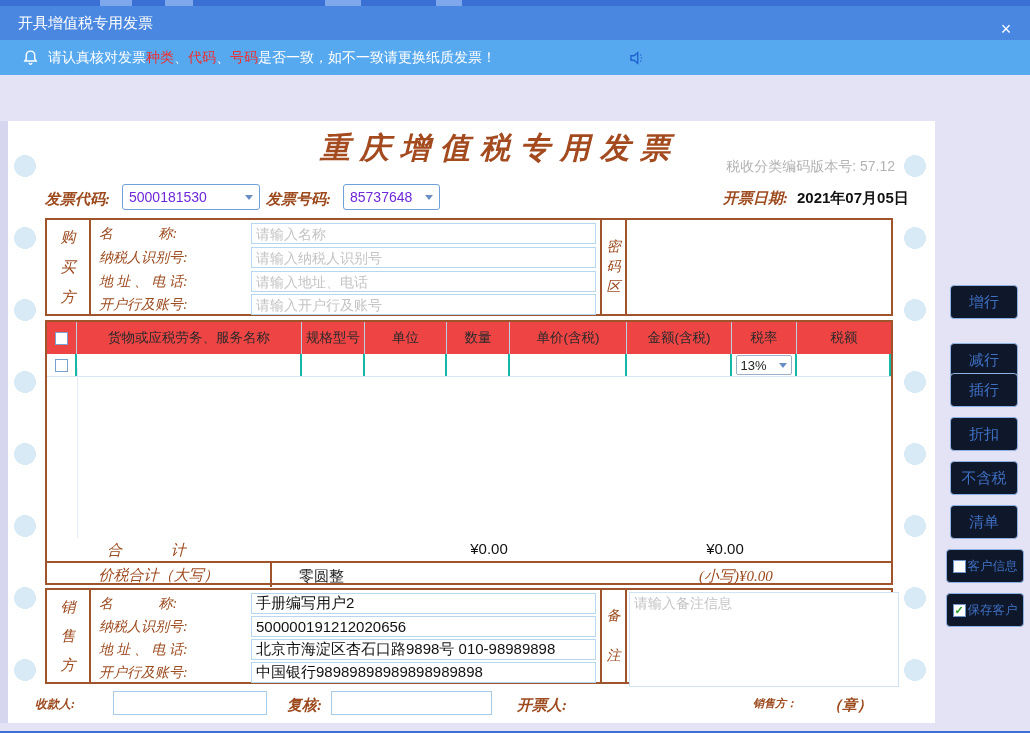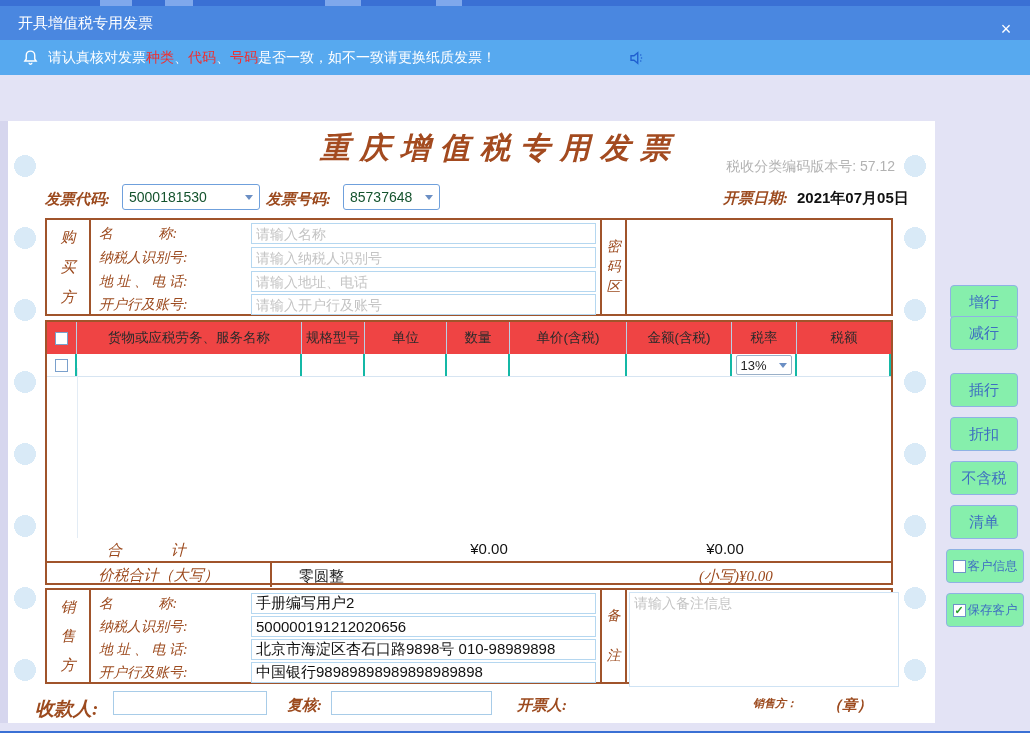--- a/index.html
+++ b/index.html
@@ -46,21 +46,21 @@
 
   
   .kai{font-family:"Liberation Serif",serif;font-style:italic;color:#9c4a1e;white-space:pre}
   .kai.b{font-weight:bold}
   .invtitle{left:300px;top:128px;width:400px;text-align:center;font-family:"Liberation Serif",serif;
             font-style:italic;font-weight:bold;font-size:30px;letter-spacing:10px;color:#a34a1f}
   .version{top:158px;right:135px;color:#b2b2b2;font-size:14px}
 
   .sel{display:flex;align-items:center;justify-content:space-between;background:#fff;
        border:1px solid #6fa0dc;border-radius:3px;padding:0 6px;box-sizing:border-box;cursor:pointer}
-  .sel .val{color:#14532d;font-size:14px}
+  .sel .val{color:#6d28d9;font-size:14px}
   .chev{width:0;height:0;border-left:4px solid transparent;border-right:4px solid transparent;
         border-top:5px solid #6b8fc4}
 
   .datelabel{font-size:15px}
   .dateval{color:#111;font-weight:bold;font-size:15px}
 
   
   .box{border:2px solid #a0542b;box-sizing:border-box;background:#fff}
   .sidecell{position:absolute;left:0;top:0;width:44px;height:100%;border-right:2px solid #a0542b;
             box-sizing:border-box;display:flex;align-items:center;justify-content:center}
@@ -96,21 +96,21 @@
   .remarkarea{position:absolute;left:582px;top:2px;width:260px;height:89px;border:1px solid #cfe3f4;
               resize:none;outline:none;font-size:14px;color:#222;padding:2px 4px;
               font-family:"Liberation Sans",sans-serif}
 
   
   .finput{position:absolute;height:24px;border:1px solid #a8cce8;box-sizing:border-box;outline:none;
           font-size:14px;padding:0 4px;font-family:"Liberation Sans",sans-serif}
   .fval{font-size:16px;color:#111}
 
   
-  .sbtn{position:absolute;left:950px;width:68px;height:34px;background:#86efac;border:1.5px solid #8fb2e4;
+  .sbtn{position:absolute;left:950px;width:68px;height:34px;background:#0f172a;border:1.5px solid #8fb2e4;
         border-radius:4px;color:#3f6fc1;font-size:15px;display:flex;align-items:center;justify-content:center;
         cursor:pointer;box-sizing:border-box}
   .sbtn.wide{left:946px;width:78px;font-size:12.5px;gap:2px}
   .minicb{width:13px;height:13px;border:1px solid #6f94c8;background:#fff;box-sizing:border-box;
           font-size:11px;line-height:11px;text-align:center;color:#2aa02a;font-weight:bold}
 </style>
 </head>
 <body>
 
 <div class="page">
@@ -272,31 +272,31 @@
     <div class="fieldrow" style="top:71px">
       <span class="flabel kai">开户行及账号:</span>
       <input style="color: rgb(17, 17, 17); font-size: 15px;" value="中国银行98989898989898989898">
     </div>
     <div class="divcell" style="left:553px">
       <div class="vtext" style="line-height:40px;font-size:14px">备注</div>
     </div>
     <textarea class="remarkarea" placeholder="请输入备注信息" style=""></textarea>
   </div>
 
-  <span class="abs kai b" style="left:35px;top:696px;font-size:19px">收款人:</span>
+  <span class="abs kai b" style="left:35px;top:696px;font-size:12px">收款人:</span>
   <input class="finput" style="left: 113px; top: 691px; width: 154px;">
   <span class="abs kai b" style="left:287px;top:696px;font-size:15px">复核:</span>
   <input class="finput" style="left: 331px; top: 691px; width: 161px;">
   <span class="abs kai b" style="left:517px;top:696px;font-size:15px">开票人:</span>
   <span class="abs fval" style="left:574px;top:734px">小航</span>
   <span class="abs kai b" style="left:753px;top:696px;font-size:11px">销售方：</span>
   <span class="abs kai b" style="left:827px;top:696px;font-size:15px">（章）</span>
 
   <div class="sbtn" style="top:285px">增行</div>
-  <div class="sbtn" style="top:316px">减行</div>
+  <div class="sbtn" style="top:343px">减行</div>
   <div class="sbtn" style="top:373px">插行</div>
   <div class="sbtn" style="top:417px">折扣</div>
   <div class="sbtn" style="top:461px">不含税</div>
   <div class="sbtn" style="top:505px">清单</div>
   <div class="sbtn wide" style="top:549px">
     <span class="minicb"></span>
     <span>客户信息</span>
   </div>
   <div class="sbtn wide" style="top:593px">
     <span class="minicb">✓</span>

